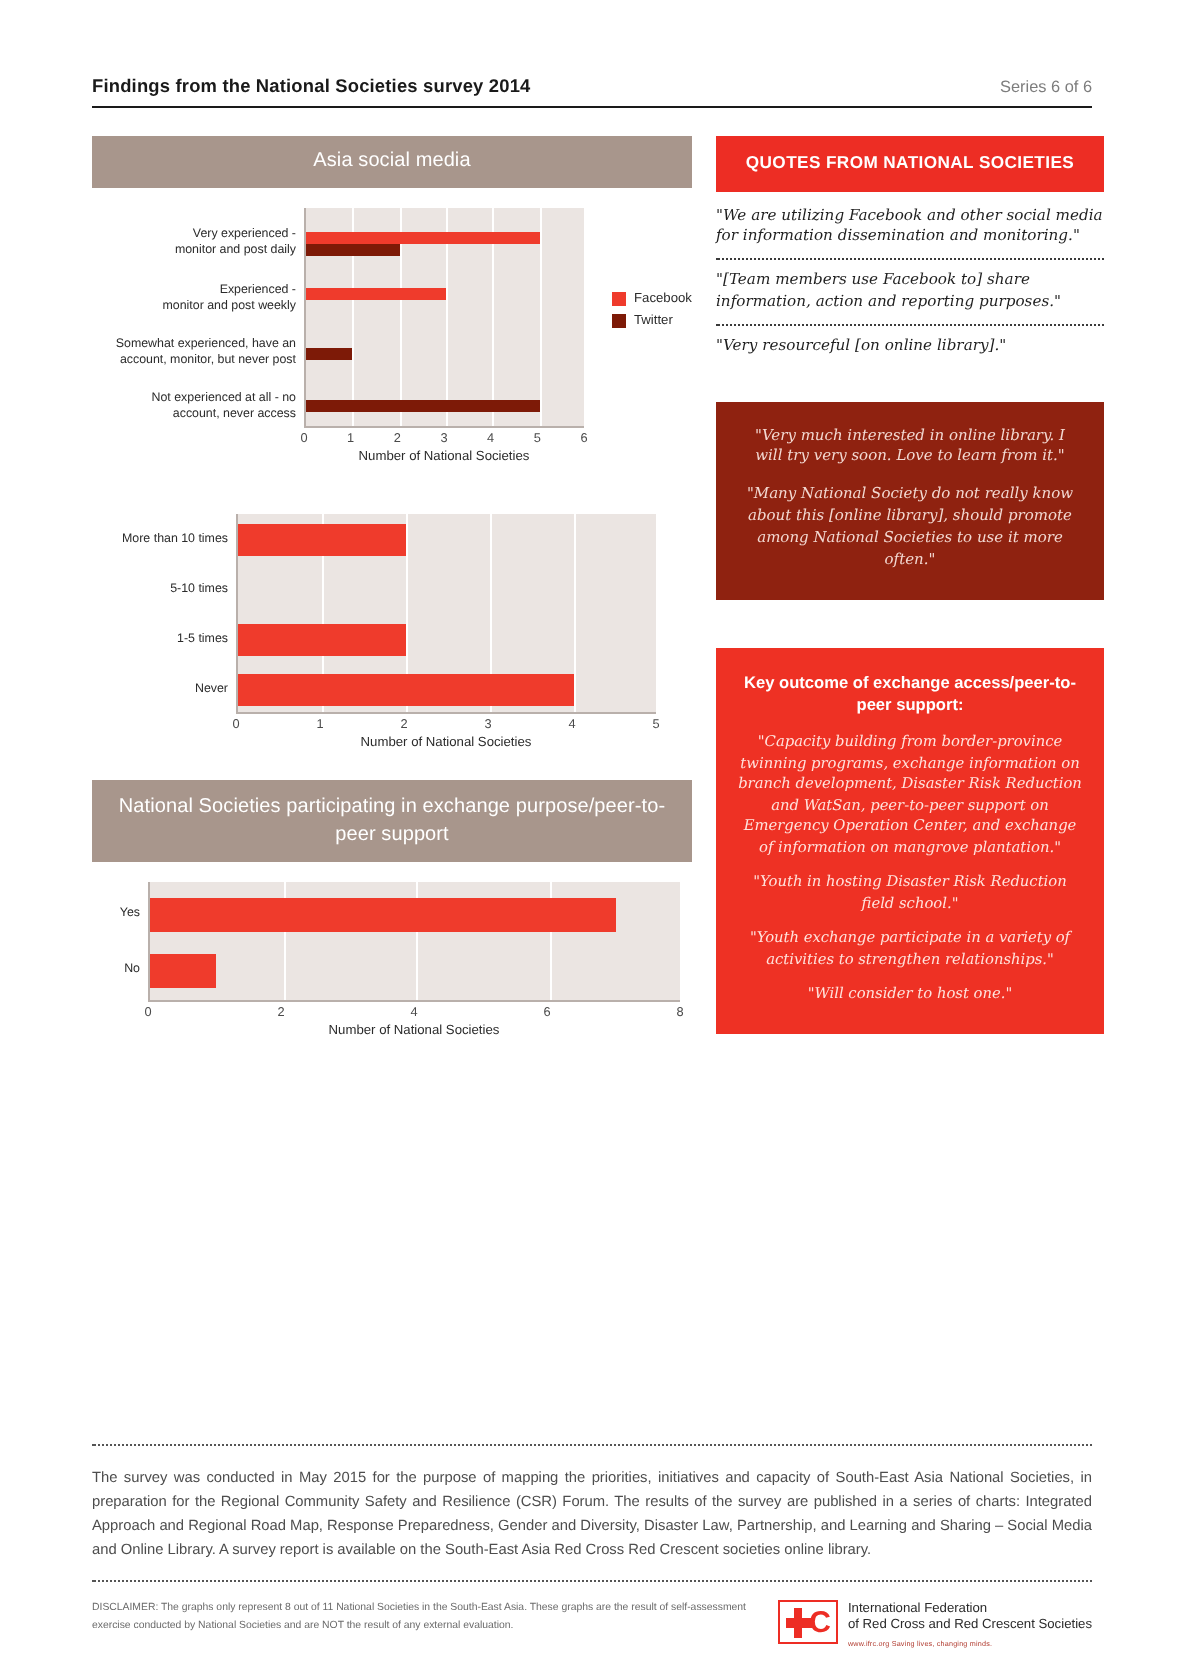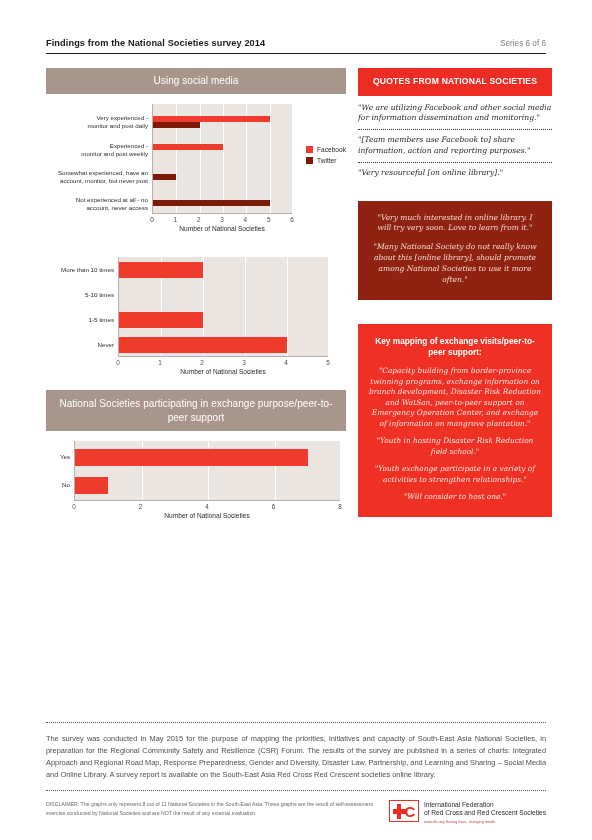--- a/index.html
+++ b/index.html
@@ -151,21 +151,21 @@
     <div class="topbar-title">Findings from the National Societies survey 2014</div>
     <div class="topbar-series">Series 6 of 6</div>
   </div>
 
 
   <div class="body-cols">
 
     <div class="col-left">
 
       <div class="chart-block">
-        <div class="banner">Using social media</div>
+        <div class="banner">Asia social media</div>
         <div class="chart-area">
           <div class="chart-row">
             <div class="ylabels" style="width:106px; height:110px;">
               <div class="ylab" style="top:18px;">Very experienced -
 monitor and post daily</div>
               <div class="ylab" style="top:46px;">Experienced -
 monitor and post weekly</div>
               <div class="ylab" style="top:73px;">Somewhat experienced, have an
 account, monitor, but never post</div>
               <div class="ylab" style="top:100px;">Not experienced at all - no
@@ -300,21 +300,21 @@
           <div class="quote-item">"Very resourceful [on online library]."</div>
         </div>
       </div>
 
       <div class="box-dark">
         <p>"Very much interested in online library. I will try very soon. Love to learn from it."</p>
         <p>"Many National Society do not really know about this [online library], should promote among National Societies to use it more often."</p>
       </div>
 
       <div class="box-red">
-        <div class="box-red-title">Key mapping of exchange visits/peer-to-peer support:</div>
+        <div class="box-red-title">Key outcome of exchange access/peer-to-peer support:</div>
         <p>"Capacity building from border-province twinning programs, exchange information on branch development, Disaster Risk Reduction and WatSan, peer-to-peer support on Emergency Operation Center, and exchange of information on mangrove plantation."</p>
         <p>"Youth in hosting Disaster Risk Reduction field school."</p>
         <p>"Youth exchange participate in a variety of activities to strengthen relationships."</p>
         <p>"Will consider to host one."</p>
       </div>
 
     </div>
   </div>
 
   <div class="footer">

